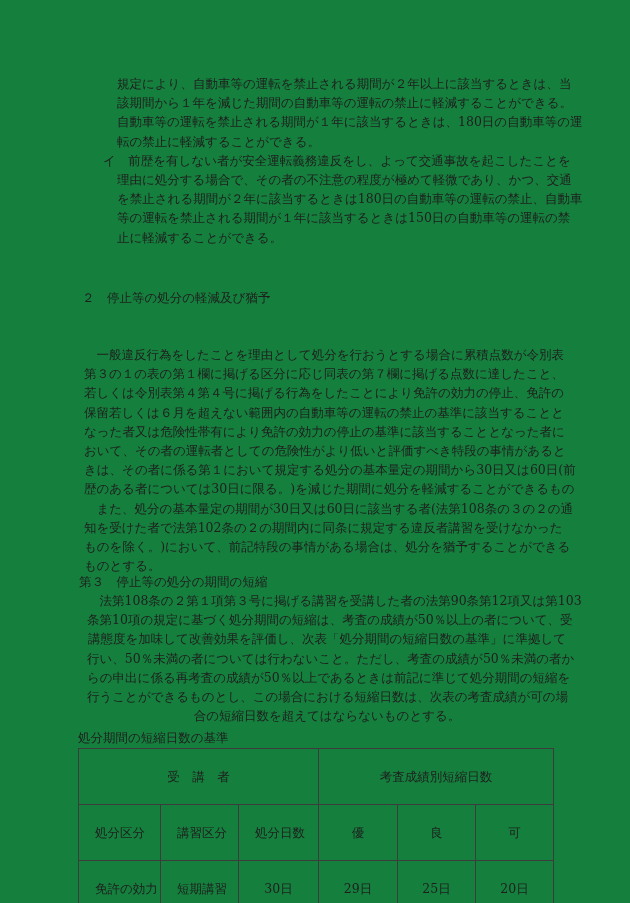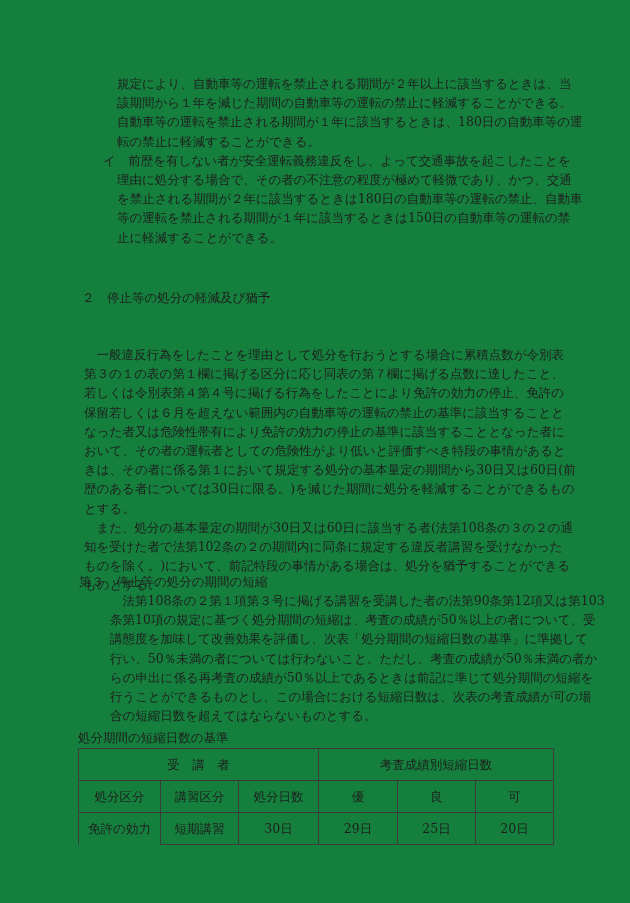--- a/index.html
+++ b/index.html
@@ -12,21 +12,21 @@
   .abs{position:absolute;}
   .tl{white-space:pre;}
   .block-i .tl:first-child{margin-left:-14px;}
   .heading{white-space:pre;}
   .tbl-title{left:78px;top:728px;width:475px;text-align:left;}
   table.rule{
     position:absolute;left:78px;top:748px;width:475px;
     border-collapse:collapse;table-layout:fixed;
   }
   table.rule td{
-    border:1px solid #3c3c3c;height:23px;padding:4px;
+    border:1px solid #3c3c3c;height:23px;padding:16px;
     text-align:center;vertical-align:middle;
     font-size:12.5px;white-space:pre;
   }
   table.rule td.open-bottom{border-bottom:none;}
   .border-tick{position:absolute;width:1px;height:4px;background:#3c3c3c;}
 </style>
 </head>
 <body>
 
 <div class="page">
@@ -50,29 +50,28 @@
   <div class="abs heading" style="left:82px;top:288px;">２　停止等の処分の軽減及び猶予</div>
   <div class="abs" style="left:84px;top:308px;width:490px;margin-top:37px;">
       <div class="tl">　一般違反行為をしたことを理由として処分を行おうとする場合に累積点数が令別表</div>
       <div class="tl">第３の１の表の第１欄に掲げる区分に応じ同表の第７欄に掲げる点数に達したこと、</div>
       <div class="tl">若しくは令別表第４第４号に掲げる行為をしたことにより免許の効力の停止、免許の</div>
       <div class="tl">保留若しくは６月を超えない範囲内の自動車等の運転の禁止の基準に該当することと</div>
       <div class="tl">なった者又は危険性帯有により免許の効力の停止の基準に該当することとなった者に</div>
       <div class="tl">おいて、その者の運転者としての危険性がより低いと評価すべき特段の事情があると</div>
       <div class="tl">きは、その者に係る第１において規定する処分の基本量定の期間から30日又は60日(前</div>
       <div class="tl">歴のある者については30日に限る。)を減じた期間に処分を軽減することができるもの</div>
-      <div class="tl">とする。</div>
       <div class="tl">　また、処分の基本量定の期間が30日又は60日に該当する者(法第108条の３の２の通</div>
       <div class="tl">知を受けた者で法第102条の２の期間内に同条に規定する違反者講習を受けなかった</div>
       <div class="tl">ものを除く。)において、前記特段の事情がある場合は、処分を猶予することができる</div>
       <div class="tl">ものとする。</div>
     </div>
 
   <div class="abs heading" style="left:79px;top:572px;">第３　停止等の処分の期間の短縮</div>
-  <div class="abs" style="left:110px;top:591px;width:480px;">
+  <div class="abs" style="left:87px;top:591px;width:480px;text-align:center;">
       <div class="tl">　法第108条の２第１項第３号に掲げる講習を受講した者の法第90条第12項又は第103</div>
       <div class="tl">条第10項の規定に基づく処分期間の短縮は、考査の成績が50％以上の者について、受</div>
       <div class="tl">講態度を加味して改善効果を評価し、次表「処分期間の短縮日数の基準」に準拠して</div>
       <div class="tl">行い、50％未満の者については行わないこと。ただし、考査の成績が50％未満の者か</div>
       <div class="tl">らの申出に係る再考査の成績が50％以上であるときは前記に準じて処分期間の短縮を</div>
       <div class="tl">行うことができるものとし、この場合における短縮日数は、次表の考査成績が可の場</div>
       <div class="tl">合の短縮日数を超えてはならないものとする。</div>
     </div>
 
   <div class="abs tbl-title">処分期間の短縮日数の基準</div>

